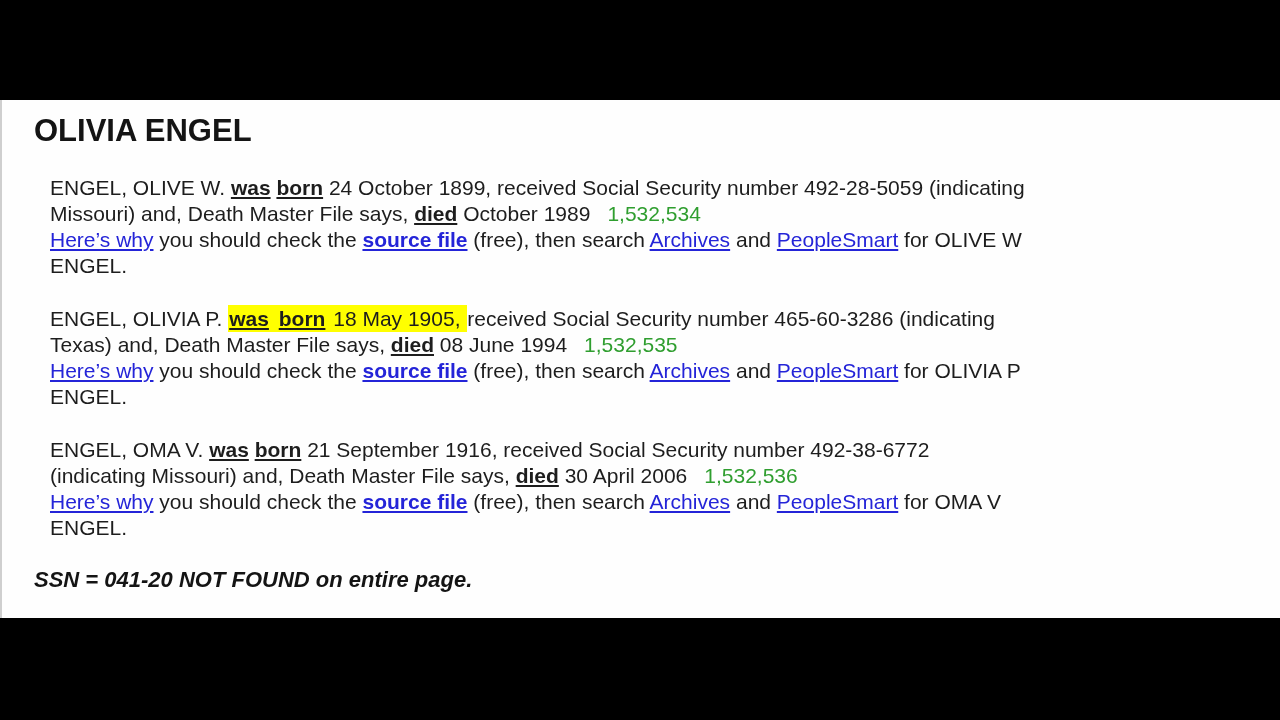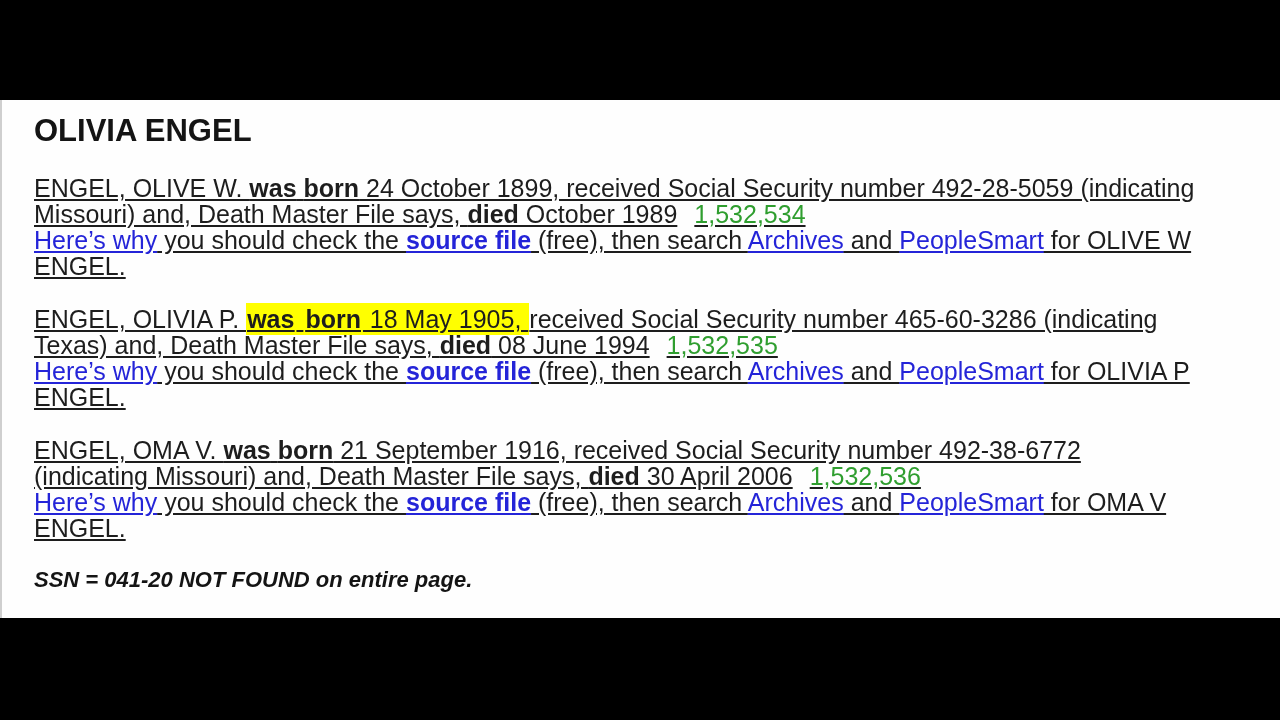--- a/index.html
+++ b/index.html
@@ -31,26 +31,25 @@
     overflow: hidden;
   }
   .page-title {
     margin: 2px 0 0 0;
     font-size: 31px;
     line-height: 34px;
     font-weight: 700;
     color: #141414;
   }
   .record {
-    margin: 27px 0 0 0;
-    font-size: 25px;
+    margin: 27px 0 0 16px;
+    font-size: 21px;
     line-height: 26px;
     color: #1d1d1d;
     white-space: nowrap;
-    text-decoration: underline;
   }
   .seg-bu {
     font-weight: 700;
     text-decoration: underline;
   }
   .seg-hl {
     background: var(--hl, #ffff00);
     padding: 2px 1px;
   }
   .seg-green {

